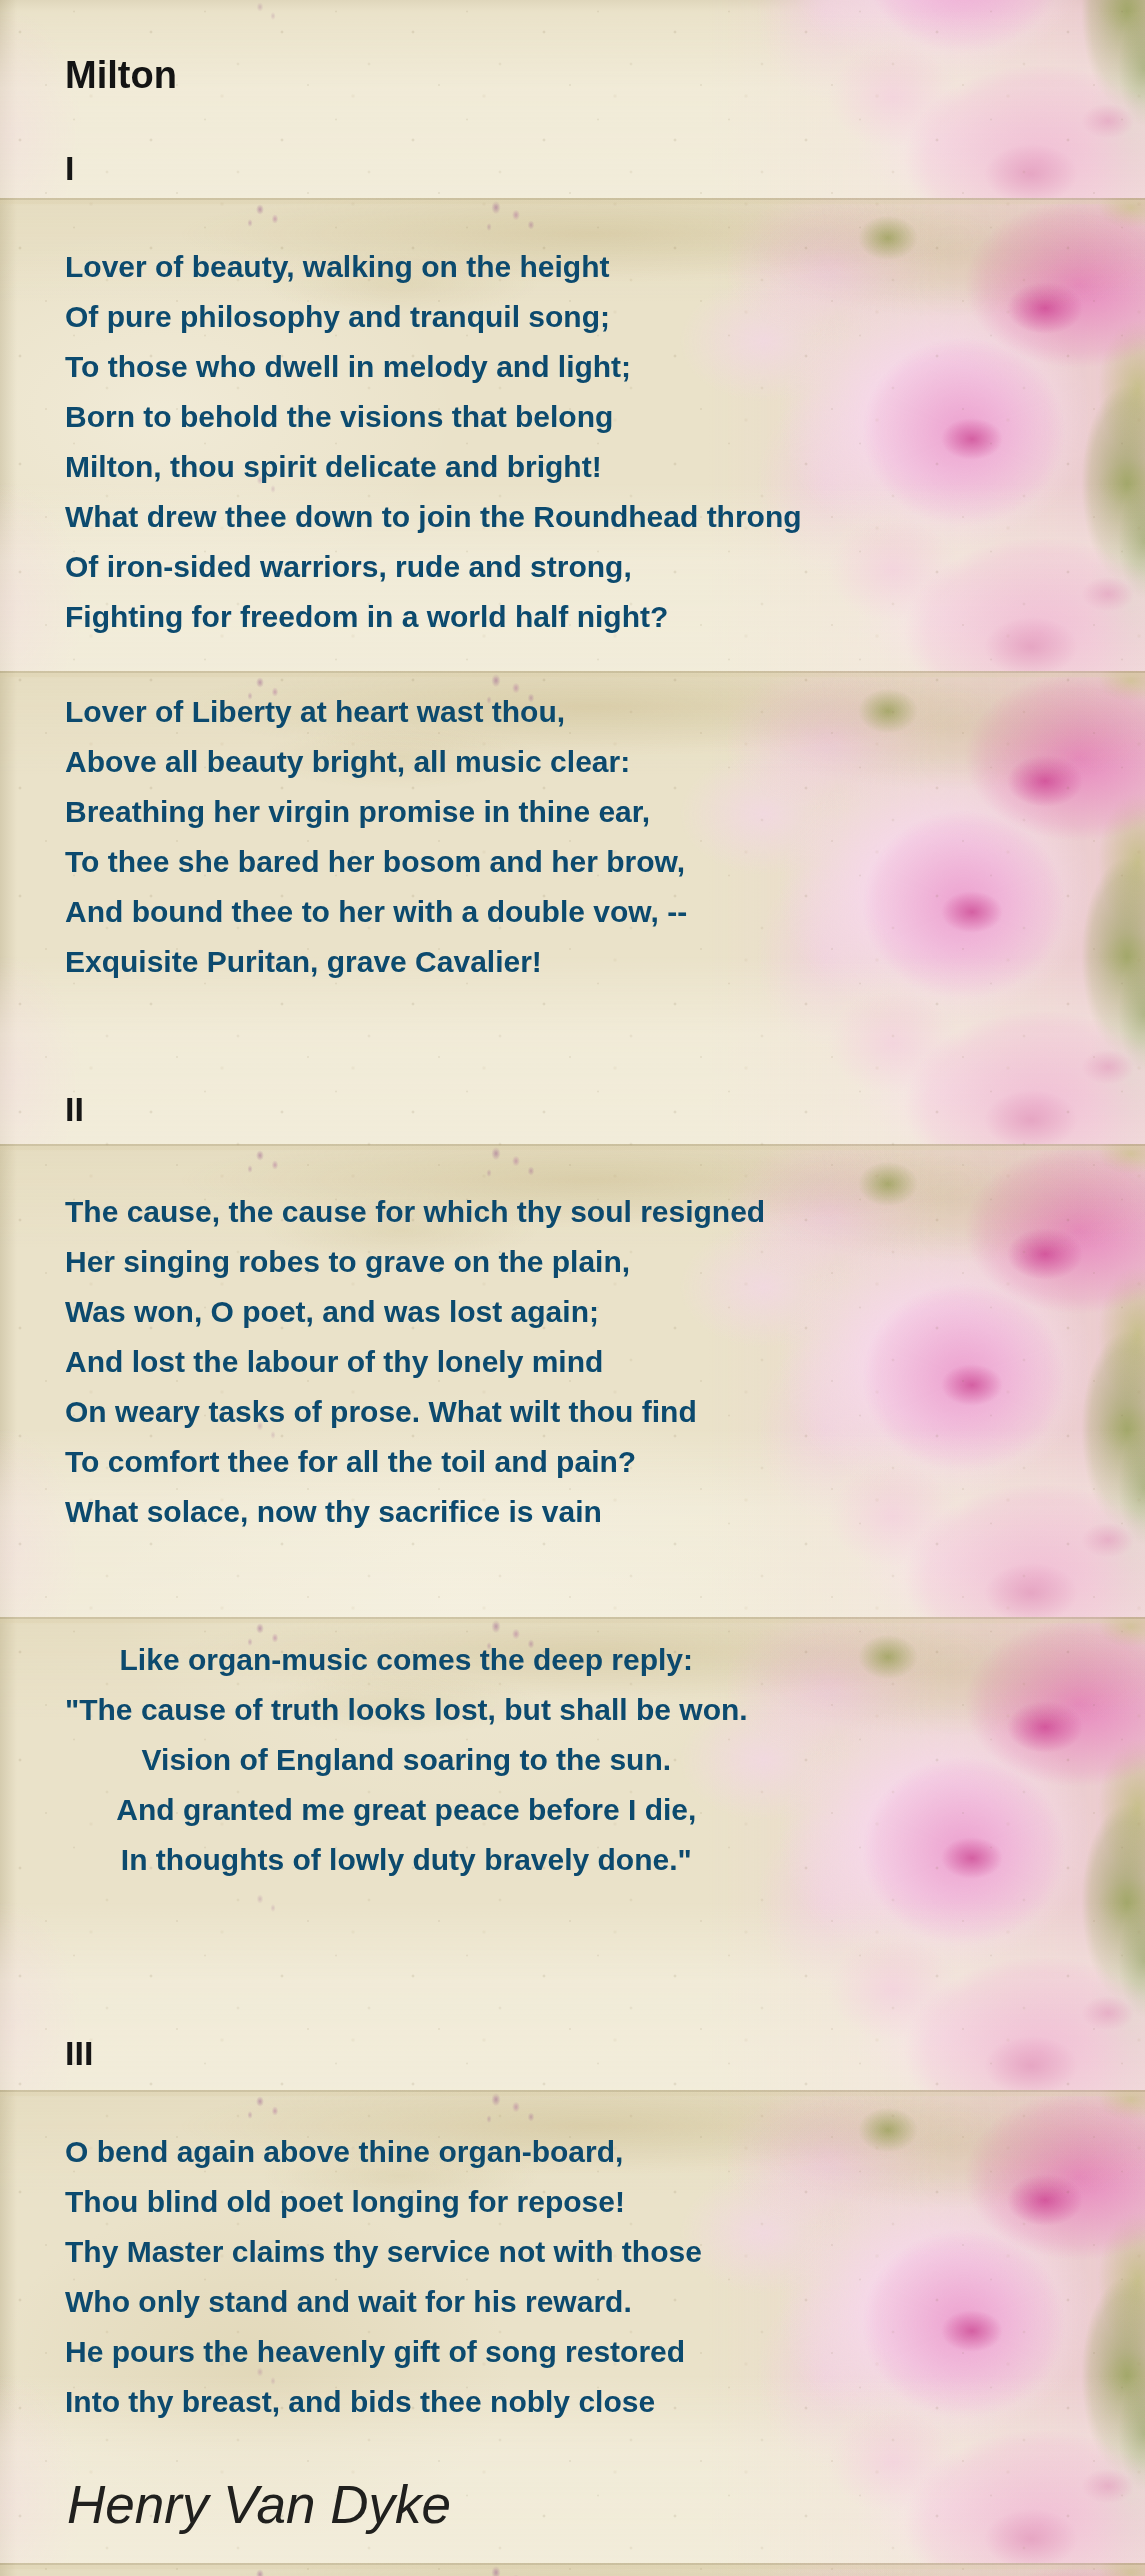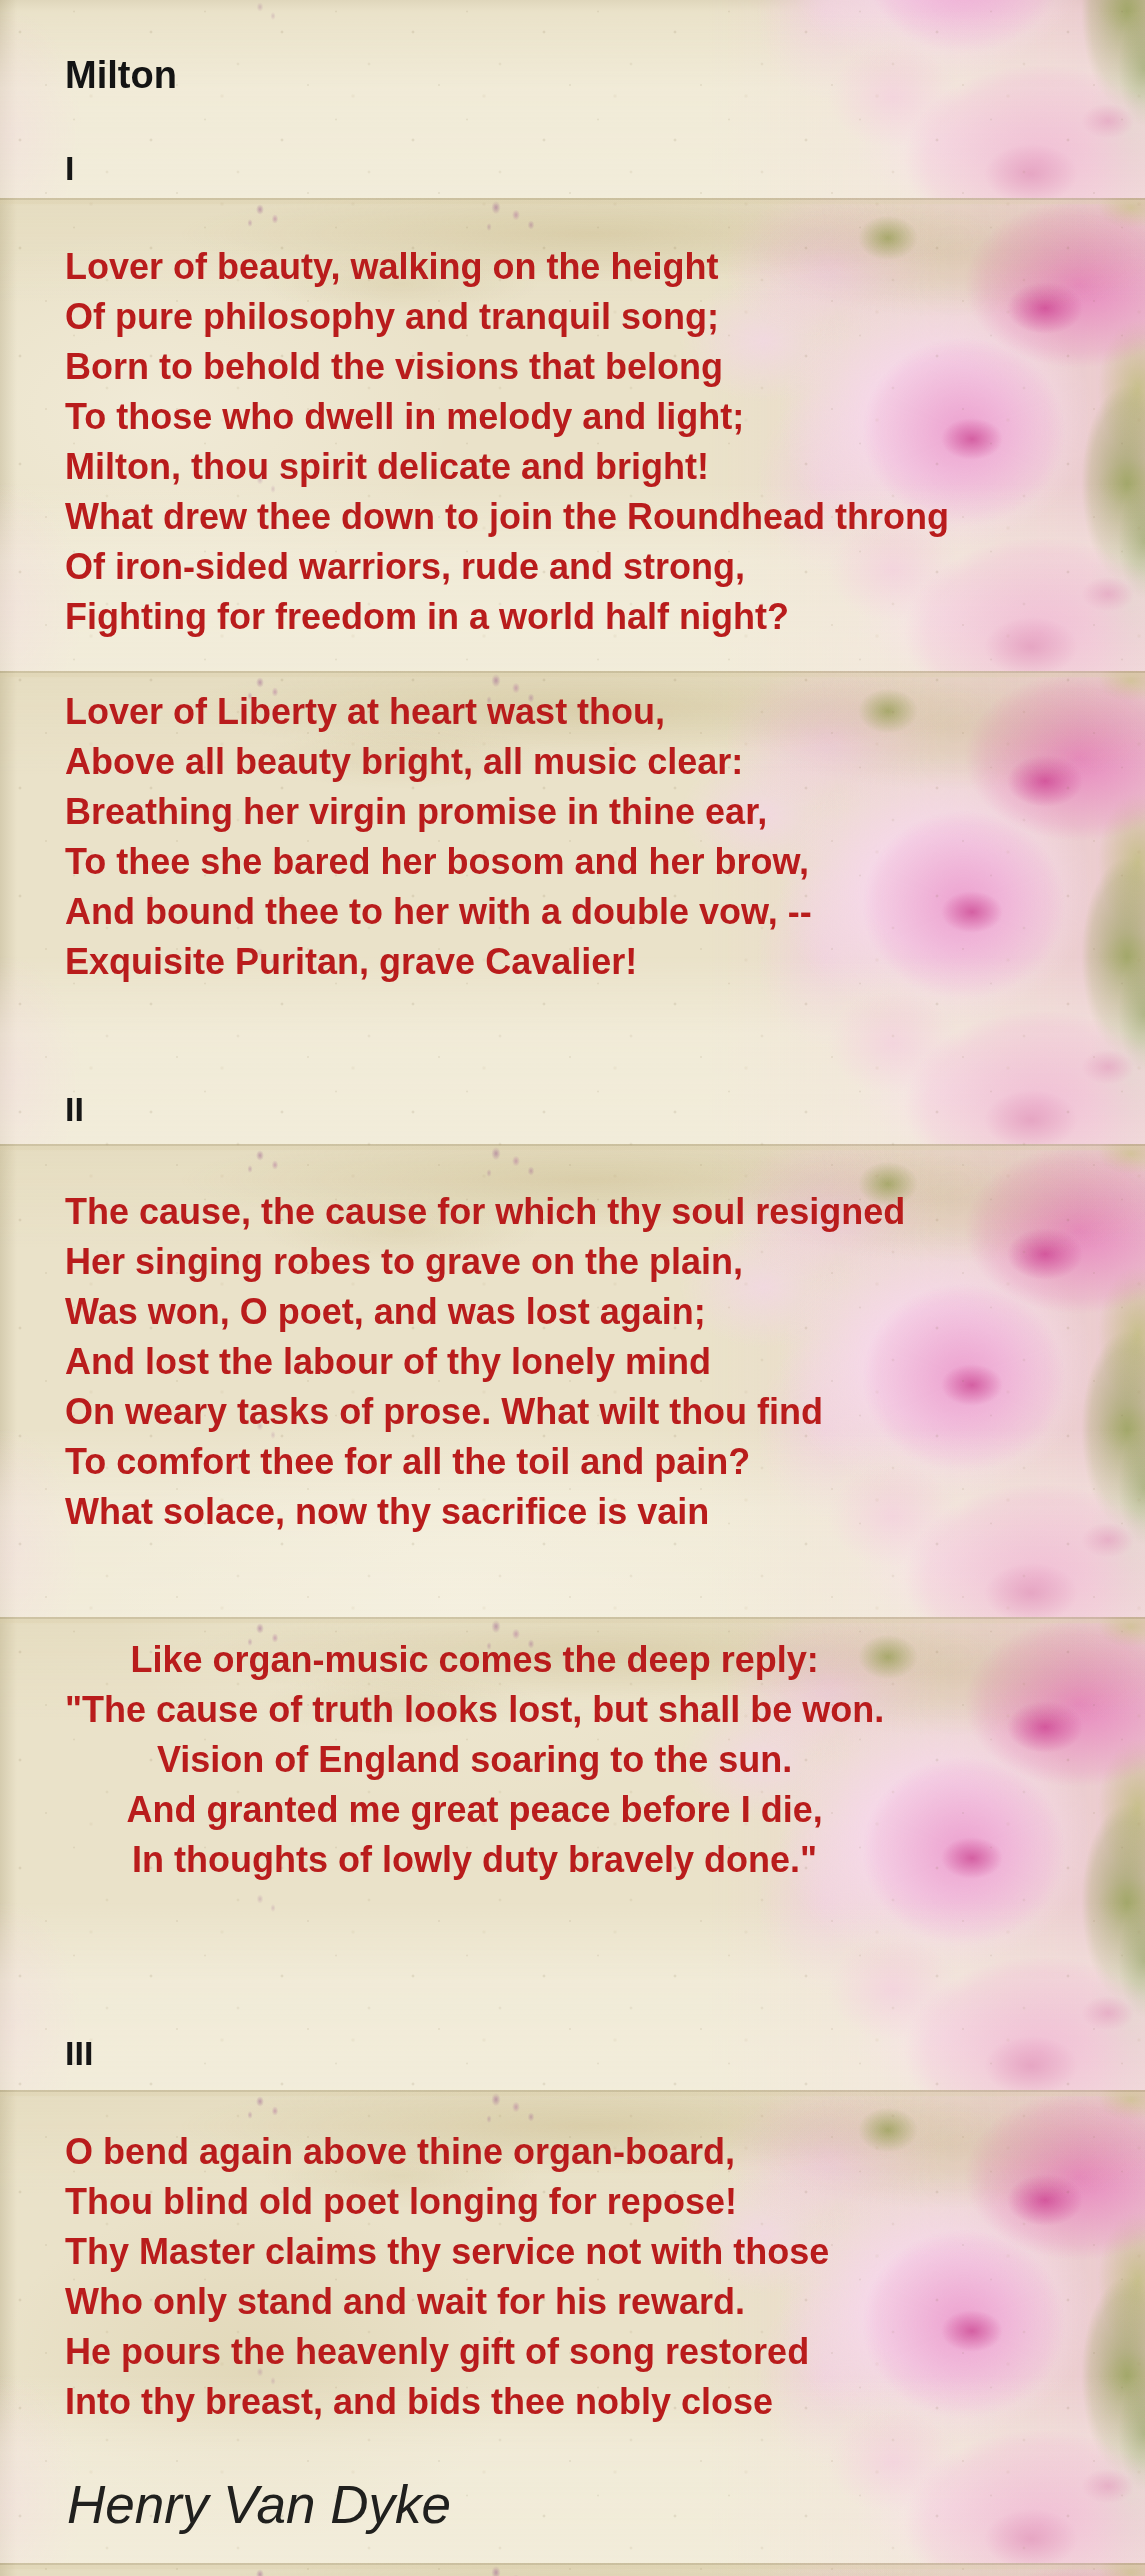--- a/index.html
+++ b/index.html
@@ -105,22 +105,22 @@
     position: absolute; left: 65px; top: 50px;
     font-size: 38px; font-weight: 700; line-height: 50px; margin: 0;
     letter-spacing: 0px; color: #141414;
   }
   .numeral {
     position: absolute; left: 65px;
     font-size: 34px; font-weight: 700; line-height: 50px; color: #161616;
   }
   .stanza { position: absolute; left: 65px; }
   .line {
-    font-size: 36px; font-weight: 700; line-height: 50px;
-    white-space: nowrap; color: #b91c1c;
+    font-size: 30px; font-weight: 700; line-height: 50px;
+    white-space: nowrap; color: #0c4a6e;
   }
   .author {
     position: absolute; left: 67px; top: 2480px;
     font-size: 53px; font-style: italic; font-weight: 400;
     line-height: 50px; color: #20201e;
   }
 </style>
 </head>
 <body>
 
@@ -130,22 +130,22 @@
   <div class="tile-marks"></div>
   <div class="noise"></div>
 
   <div class="poem">
     <h1 class="title">Milton</h1>
     <div id="poem-body">
         <div class="numeral" style="top: 143px;">I</div>
         <div class="stanza" style="top: 242px;">
           <div class="line">Lover of beauty, walking on the height</div>
           <div class="line">Of pure philosophy and tranquil song;</div>
+          <div class="line">To those who dwell in melody and light;</div>
           <div class="line">Born to behold the visions that belong</div>
-          <div class="line">To those who dwell in melody and light;</div>
           <div class="line">Milton, thou spirit delicate and bright!</div>
           <div class="line">What drew thee down to join the Roundhead throng</div>
           <div class="line">Of iron-sided warriors, rude and strong,</div>
           <div class="line">Fighting for freedom in a world half night?</div>
         </div>
         <div class="stanza" style="top: 687px;">
           <div class="line">Lover of Liberty at heart wast thou,</div>
           <div class="line">Above all beauty bright, all music clear:</div>
           <div class="line">Breathing her virgin promise in thine ear,</div>
           <div class="line">To thee she bared her bosom and her brow,</div>

